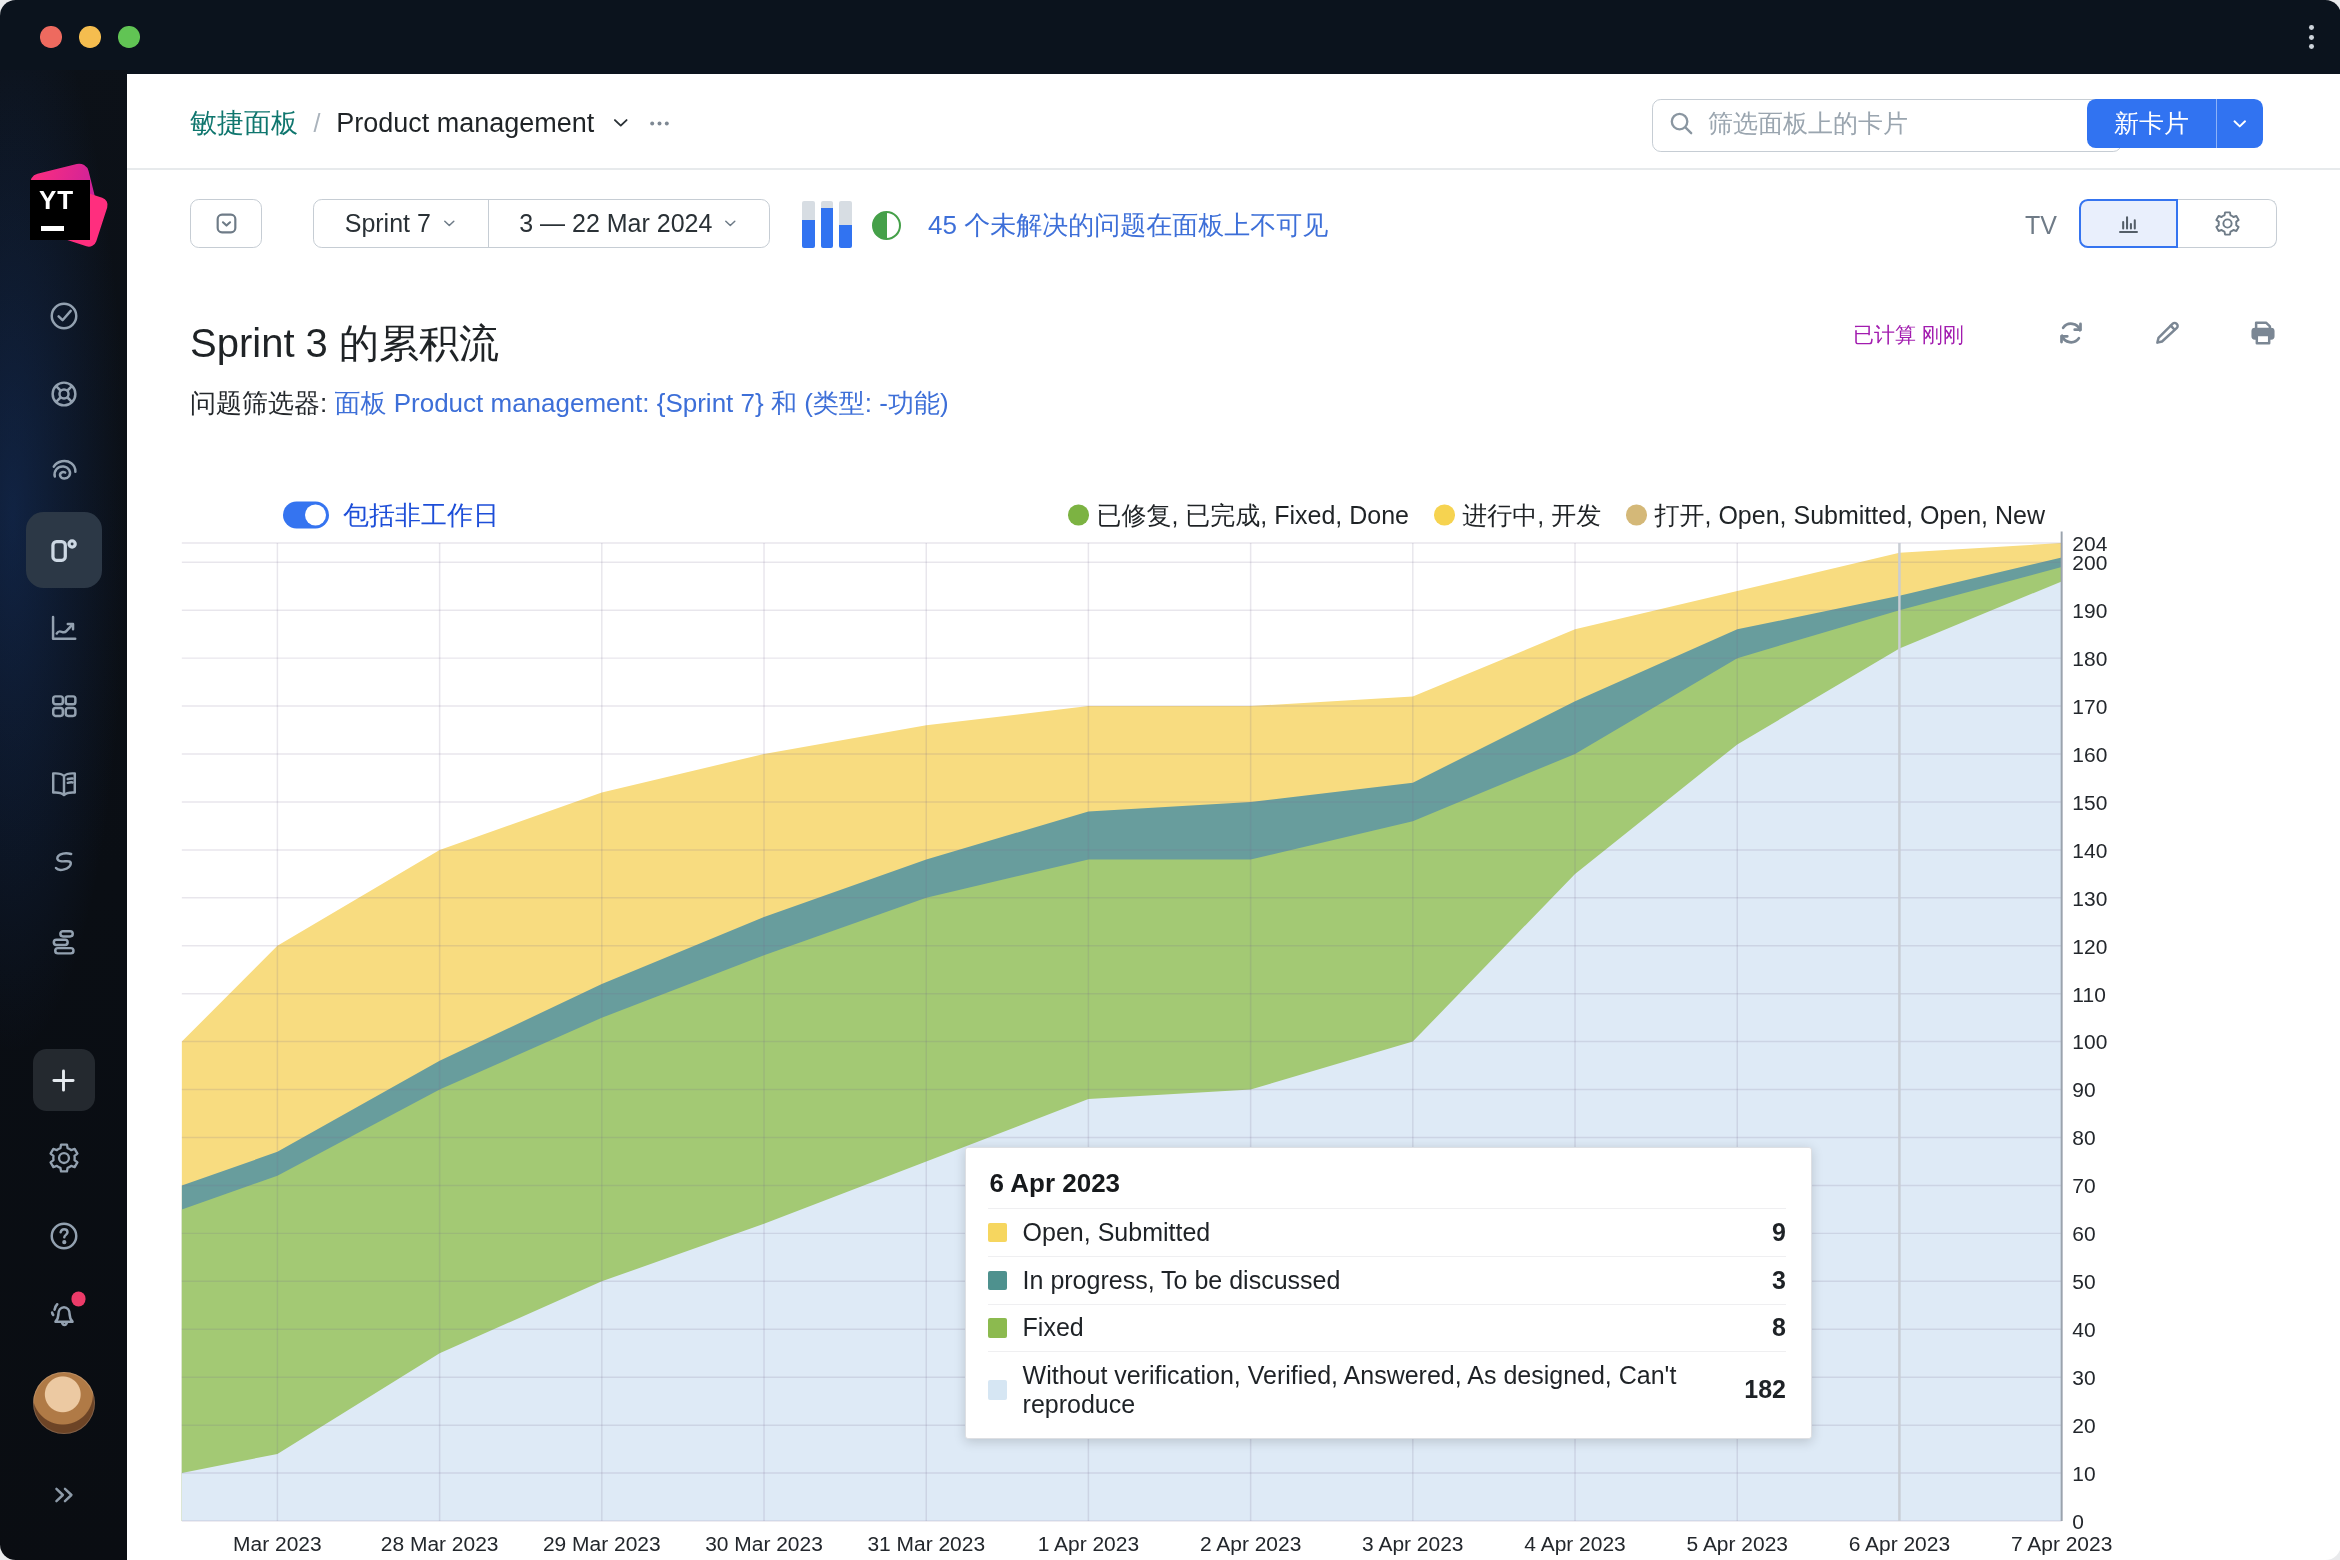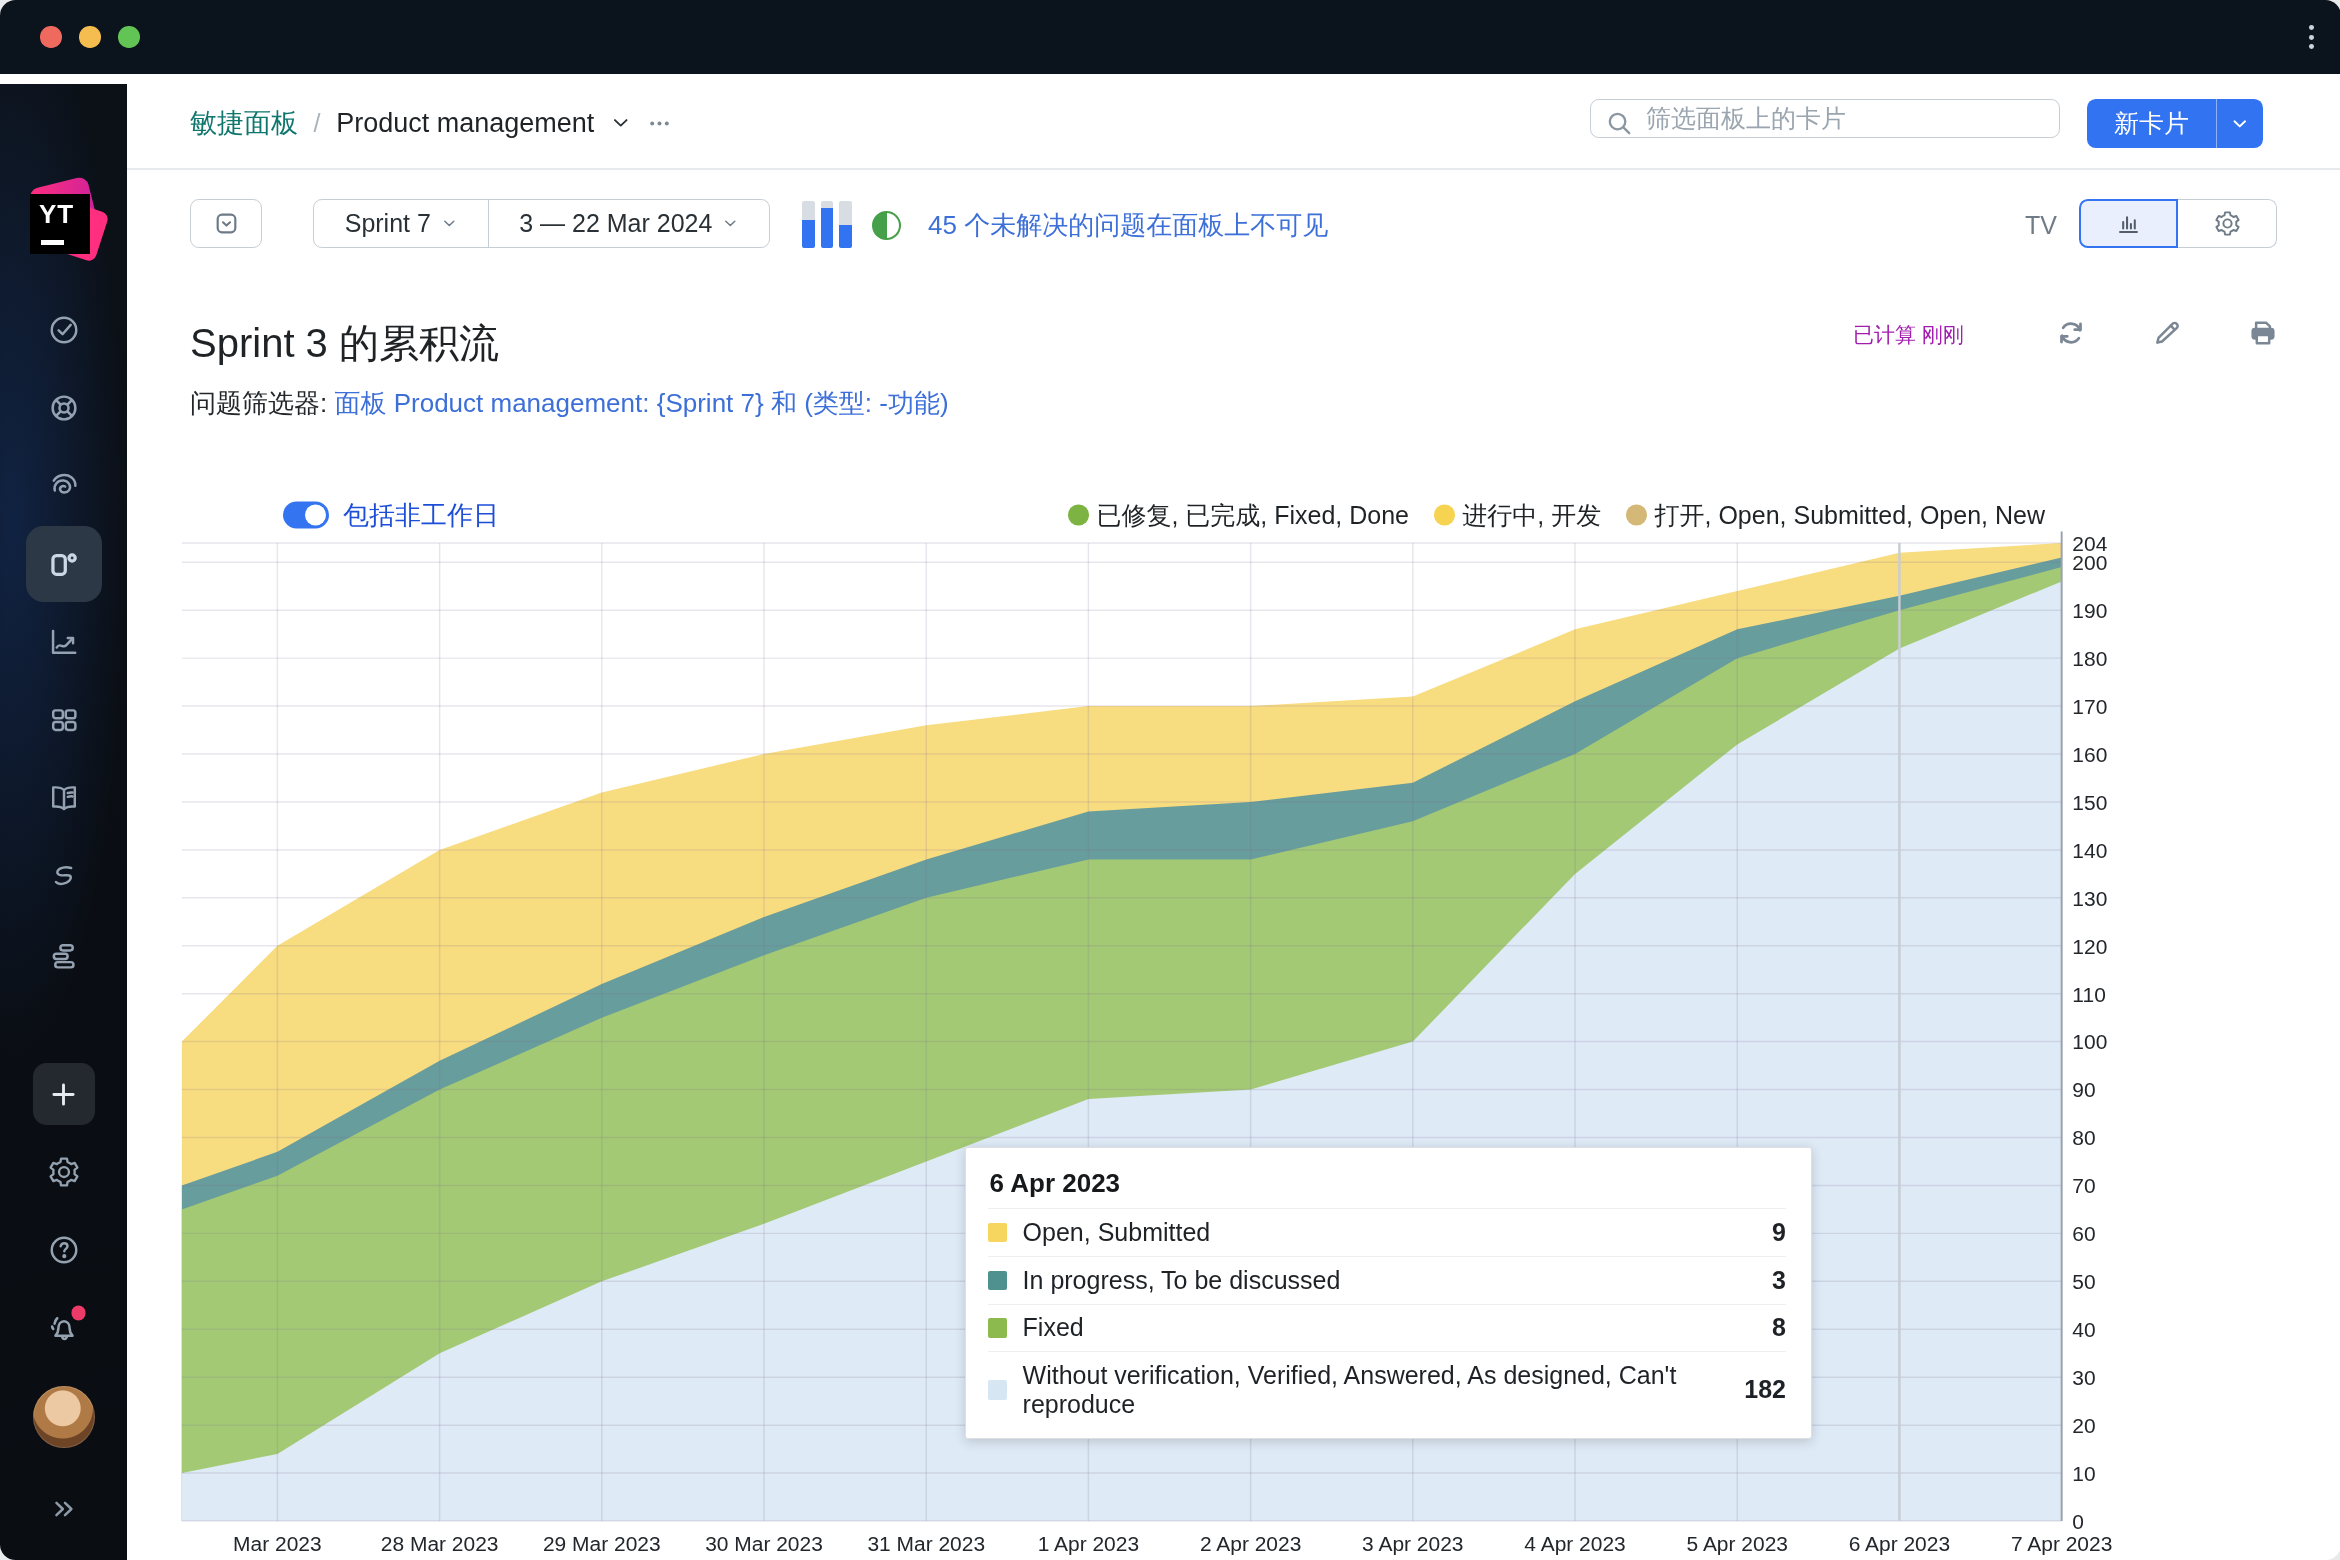--- a/index.html
+++ b/index.html
@@ -6,21 +6,21 @@
   *{box-sizing:border-box;}
   .window{position:relative;width:2341px;height:1560px;border-radius:15.6px;overflow:hidden;
     background:#ffffff;font-family:"Liberation Sans",sans-serif;}
   
   .titlebar{position:absolute;top:0;left:0;right:0;height:74px;background:#0b131d;}
   .light{position:absolute;top:26px;width:21.5px;height:21.5px;border-radius:50%;}
   .kebab{position:absolute;top:17.6px;right:17.6px;width:23.4px;height:39px;display:flex;flex-direction:column;
     align-items:center;justify-content:center;gap:4.9px;}
   .kebab i{width:4.9px;height:4.9px;border-radius:50%;background:#cdd3da;}
   
-  .sidebar{position:absolute;top:84px;left:0;bottom:0;width:127px;
+  .sidebar{position:absolute;top:70px;left:0;bottom:0;width:127px;
     background:radial-gradient(150% 60% at 10% 30%, rgba(30,80,170,.30), rgba(0,0,0,0) 60%),
                linear-gradient(160deg,#0c1118 0%,#0a0e14 55%,#0a0d12 100%);}
   .snav{position:absolute;left:50%;transform:translate(-50%,-50%);display:flex;align-items:center;justify-content:center;}
   .snav svg{display:block;}
   .sel-bg{width:76px;height:76px;background:#2c3846;border-radius:17.6px;}
   .plus-bg{width:62px;height:62px;background:#24292f;border-radius:13.7px;}
   .logo{position:absolute;left:50%;top:137px;transform:translate(-50%,-50%);width:90px;height:90px;}
   .logo .p1{position:absolute;left:15.6px;top:5.9px;width:60px;height:57px;background:linear-gradient(120deg,#ff2e7e,#c4209f);
     border-radius:9.8px;transform:rotate(-14deg);}
   .logo .p2{position:absolute;left:33px;top:29px;width:51px;height:51px;background:#ff2e7e;border-radius:7.8px;transform:rotate(18deg);}
@@ -28,21 +28,21 @@
     font-weight:bold;font-size:26px;padding:5.9px 0 0 8.8px;letter-spacing:1px;}
   .logo .sq i{position:absolute;left:10.7px;bottom:8.8px;width:23.4px;height:4.9px;background:#fff;}
   .badge-dot{position:absolute;right:-3.9px;top:-3.9px;width:14.6px;height:14.6px;border-radius:50%;background:#ec3b69;}
   .avatar{width:62px;height:62px;border-radius:50%;
     background:radial-gradient(circle at 48% 36%, #ecc9a2 0 34%, #b07a46 36% 58%, #6d4426 60% 80%, #3c2413 82%);
     box-shadow:inset 0 0 0 1px rgba(255,255,255,.15);}
   
   .crumb{position:absolute;top:123px;transform:translateY(-50%);font-size:27px;color:#1f2326;display:flex;align-items:center;gap:15.6px;}
   .crumb .sec{color:#0f766e;}
   .crumb .sep{color:#aab3bc;font-size:25px;}
-  .search-wrap{position:absolute;left:1590px;top:99px;width:470px;height:39px;}
+  .search-wrap{position:absolute;left:1652px;top:99px;width:470px;height:53px;font-family:Liberation Mono, monospace;}
   .search-wrap input{width:100%;height:100%;border:1.5px solid #c6cdd4;border-radius:8.8px;padding:0 15.6px 0 55px;
     font-size:25px;color:#1f2326;outline:none;font-family:inherit;background:#fff;}
   .search-wrap input::placeholder{color:#9aa5af;}
   .search-ico{position:absolute;left:13.7px;top:8.8px;}
   .newcard{position:absolute;left:2087px;top:99px;height:49px;display:flex;border-radius:8.8px;overflow:hidden;}
   .newcard .main{background:#3173f1;color:#fff;font-size:25px;display:flex;align-items:center;padding:0 27px;cursor:pointer;}
   .newcard .chev{background:#3173f1;border-left:1.5px solid rgba(255,255,255,.45);width:47px;display:flex;
     align-items:center;justify-content:center;cursor:pointer;}
   .hdr-line{position:absolute;left:127px;right:0;top:168px;height:1.5px;background:#e7eaec;}
   

